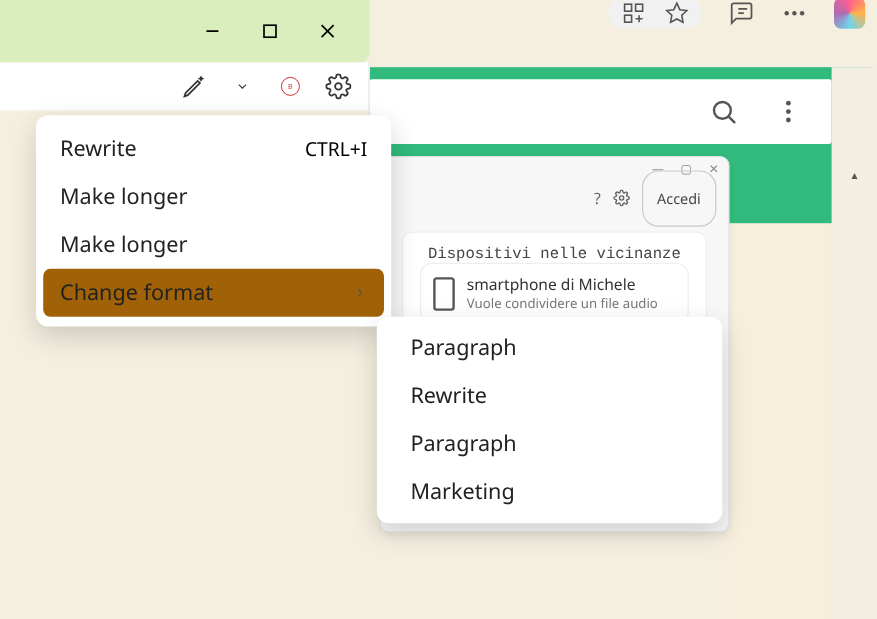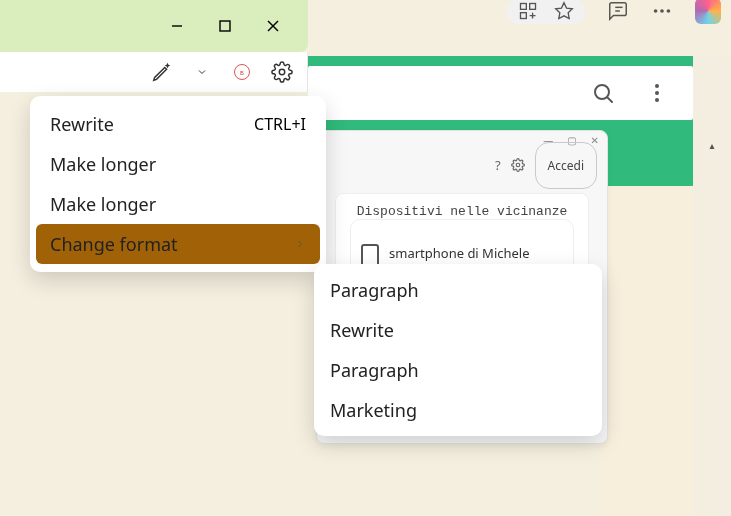--- a/index.html
+++ b/index.html
@@ -82,21 +82,21 @@
   .menu-item .shortcut { color: #000000; font-size: 16px; }
   .menu-item .chev { color: #555; }
   
   .submenu {
     position: absolute; left: 314px; top: 264px; width: 288px;
     background: #fff; border-radius: 10px;
     box-shadow: 0 8px 22px rgba(0,0,0,0.16);
     padding: 6px 0;
   }
   .submenu-item {
-    padding: 0 16px; height: 40px; display: flex; align-items: center;
+    padding: 0 28px; height: 40px; display: flex; align-items: center;
     font-size: 18px; color: #222; cursor: pointer;
   }
   
   .bg-card {
     position: absolute; left: 316px; top: 130px; width: 292px; height: 314px;
     background: #f7f7f7; border-radius: 8px;
     border: 1px solid #e2e2e2;
     box-shadow: 0 2px 6px rgba(0,0,0,0.05);
     overflow: hidden;
   }
@@ -111,22 +111,22 @@
   .bg-card .accedi {
     font-size: 12px; color: #444; border: 1px solid #c9c9c9; border-radius: 14px;
     padding: 14px 12px;
   }
   .bg-card .pane {
     margin: 12px 18px; background: #fff; border-radius: 8px; padding: 10px 14px;
     border: 1px solid #eee;
   }
   .bg-card .pane-title { font-size: 13px; color: #444; text-align: center; font-family: Liberation Mono, monospace; }
   .bg-card .device {
-    display: flex; gap: 10px; align-items: flex-start;
-    border: 1px solid #eee; border-radius: 10px; padding: 24px 10px;
+    display: flex; gap: 10px; align-items: center;
+    border: 1px solid #eee; border-radius: 10px; padding: 8px 10px;
   }
   .bg-card .device .ph-ic {
     width: 18px; height: 28px; border: 2px solid #555; border-radius: 3px;
   }
   .bg-card .device .d-name { font-size: 13px; color: #333; }
   .bg-card .device .d-sub  { font-size: 11px; color: #777; }
   .bg-wall {
     position: absolute; left: 604px; top: 186px; right: 38px; bottom: 0;
     background: #f7efdc;
   }

